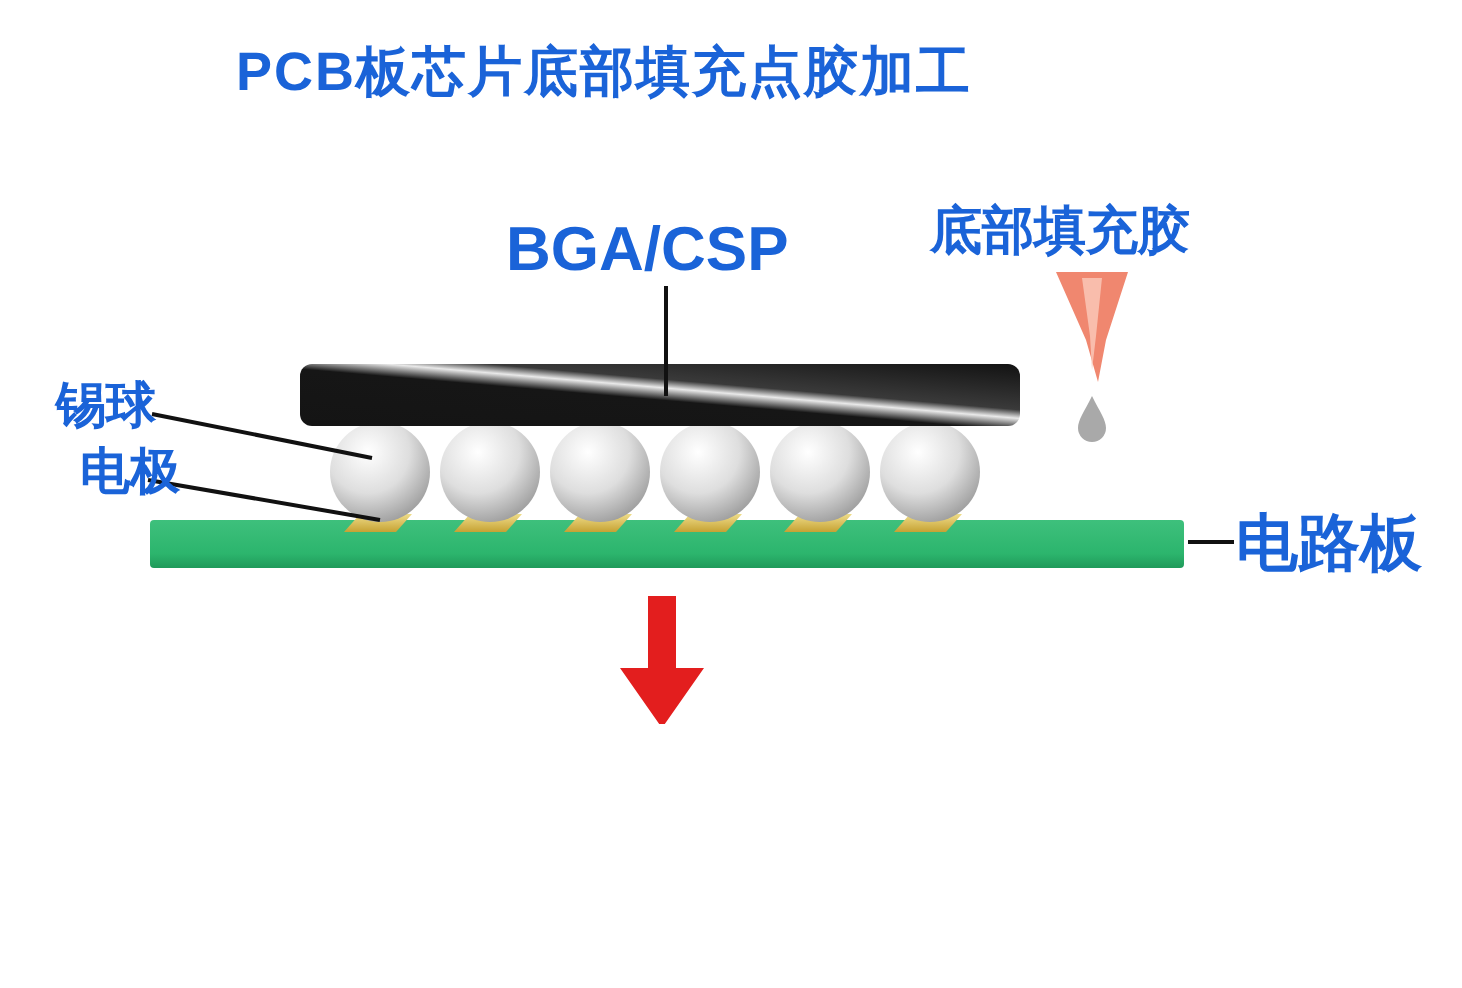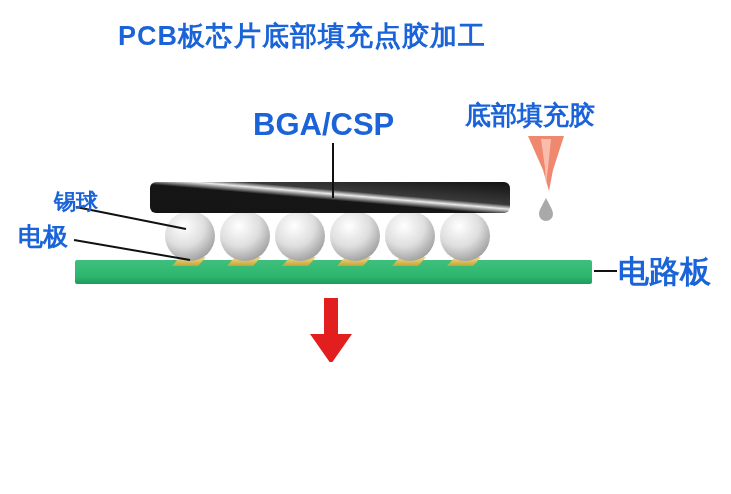--- a/index.html
+++ b/index.html
@@ -14,22 +14,22 @@
   .label {
     position:absolute;
     color:#1a63d8;
     font-weight:700;
     white-space:nowrap;
     line-height:1.1;
   }
   .title-label      { left:118px; top:22px;  font-size:27px; letter-spacing:1px; }
   .chip-label       { left:253px; top:108px; font-size:31px; }
   .underfill-label  { left:465px; top:101px; font-size:26px; }
-  .solderball-label { left:28px;  top:190px; font-size:22px;margin-left:26px; }
-  .electrode-label  { left:18px;  top:223px; font-size:25px; }
+  .solderball-label { left:28px;  top:190px; font-size:25px; }
+  .electrode-label  { left:40px;  top:223px; font-size:25px; }
   .board-label      { left:618px; top:255px; font-size:31px; }
 </style>
 </head>
 <body>
 
 <div class="canvas">
 
   <svg class="diagram-svg" width="731" height="494" viewBox="0 0 731 494">
     <defs>
       <radialGradient id="ballGrad" cx="38%" cy="30%" r="75%">

